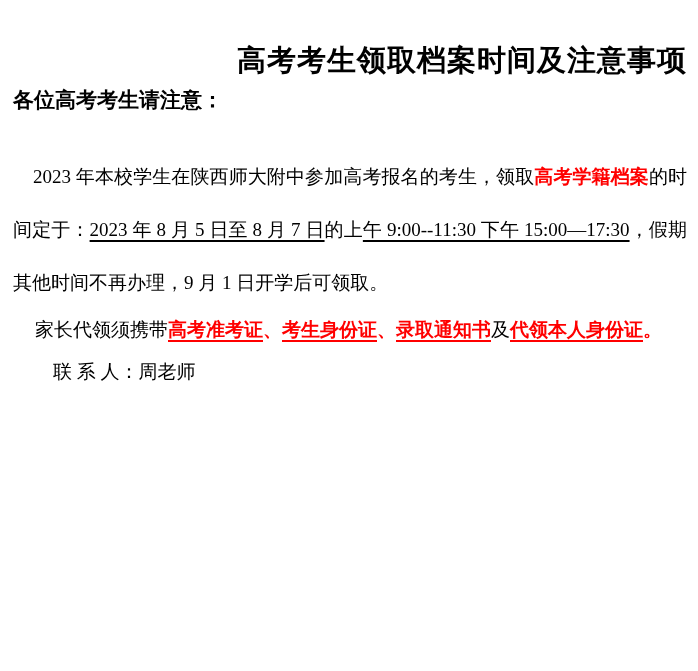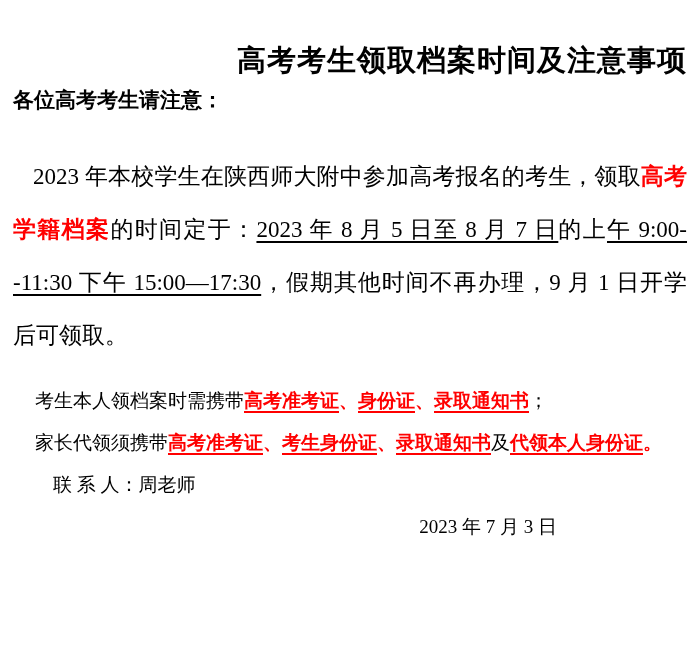--- a/index.html
+++ b/index.html
@@ -22,21 +22,21 @@
     letter-spacing: 1px;
   }
   .greeting {
     margin-top: 10px;
     font-size: 21px;
     font-weight: bold;
     line-height: 24px;
   }
   .para {
     margin-top: 38px;
-    font-size: 23px;
+    font-size: 19px;
     line-height: 53px;
     text-align: justify;
     text-indent: 20px;
   }
   .list-line {
     margin-left: 22px;
     font-size: 19px;
     line-height: 42px;
   }
   .first-list-line { margin-top: 18px; }
@@ -66,30 +66,26 @@
 <div class="page">
 
   <div class="doc-title">高考考生领取档案时间及注意事项</div>
 
   <div class="greeting">各位高考考生请注意：</div>
 
   <div class="para">
     <span>2023 年本校学生在陕西师大附中参加高考报名的考生，领取</span><span class="red">高考学籍档案</span><span>的时间定于：</span><span class="u">2023 年 8 月 5 日至 8 月 7 日</span><span>的上</span><span class="u">午 9:00--11:30 下午 15:00—17:30</span><span>，假期其他时间不再办理，9 月 1 日开学后可领取。</span>
   </div>
 
-  <div class="list-line first-list-line">
-    <span>考生本人领档案时需携带</span><span class="red u">高考准考证</span><span class="red">、</span><span class="red u">身份证</span><span class="red">、</span><span class="red u">录取通知书</span><span>；</span>
-  </div>
 
   <div class="list-line">
     <span>家长代领须携带</span><span class="red u">高考准考证</span><span class="red">、</span><span class="red u">考生身份证</span><span class="red">、</span><span class="red u">录取通知书</span><span>及</span><span class="red u">代领本人身份证</span><span class="red">。</span>
   </div>
 
 
 
   <div class="info-line">
     <span>联 系 人：</span><span>周老师</span>
   </div>
 
 
-  <div class="sign-line sign-date">2023 年 7 月 3 日</div>
 
 </div>
 
 </body></html>

